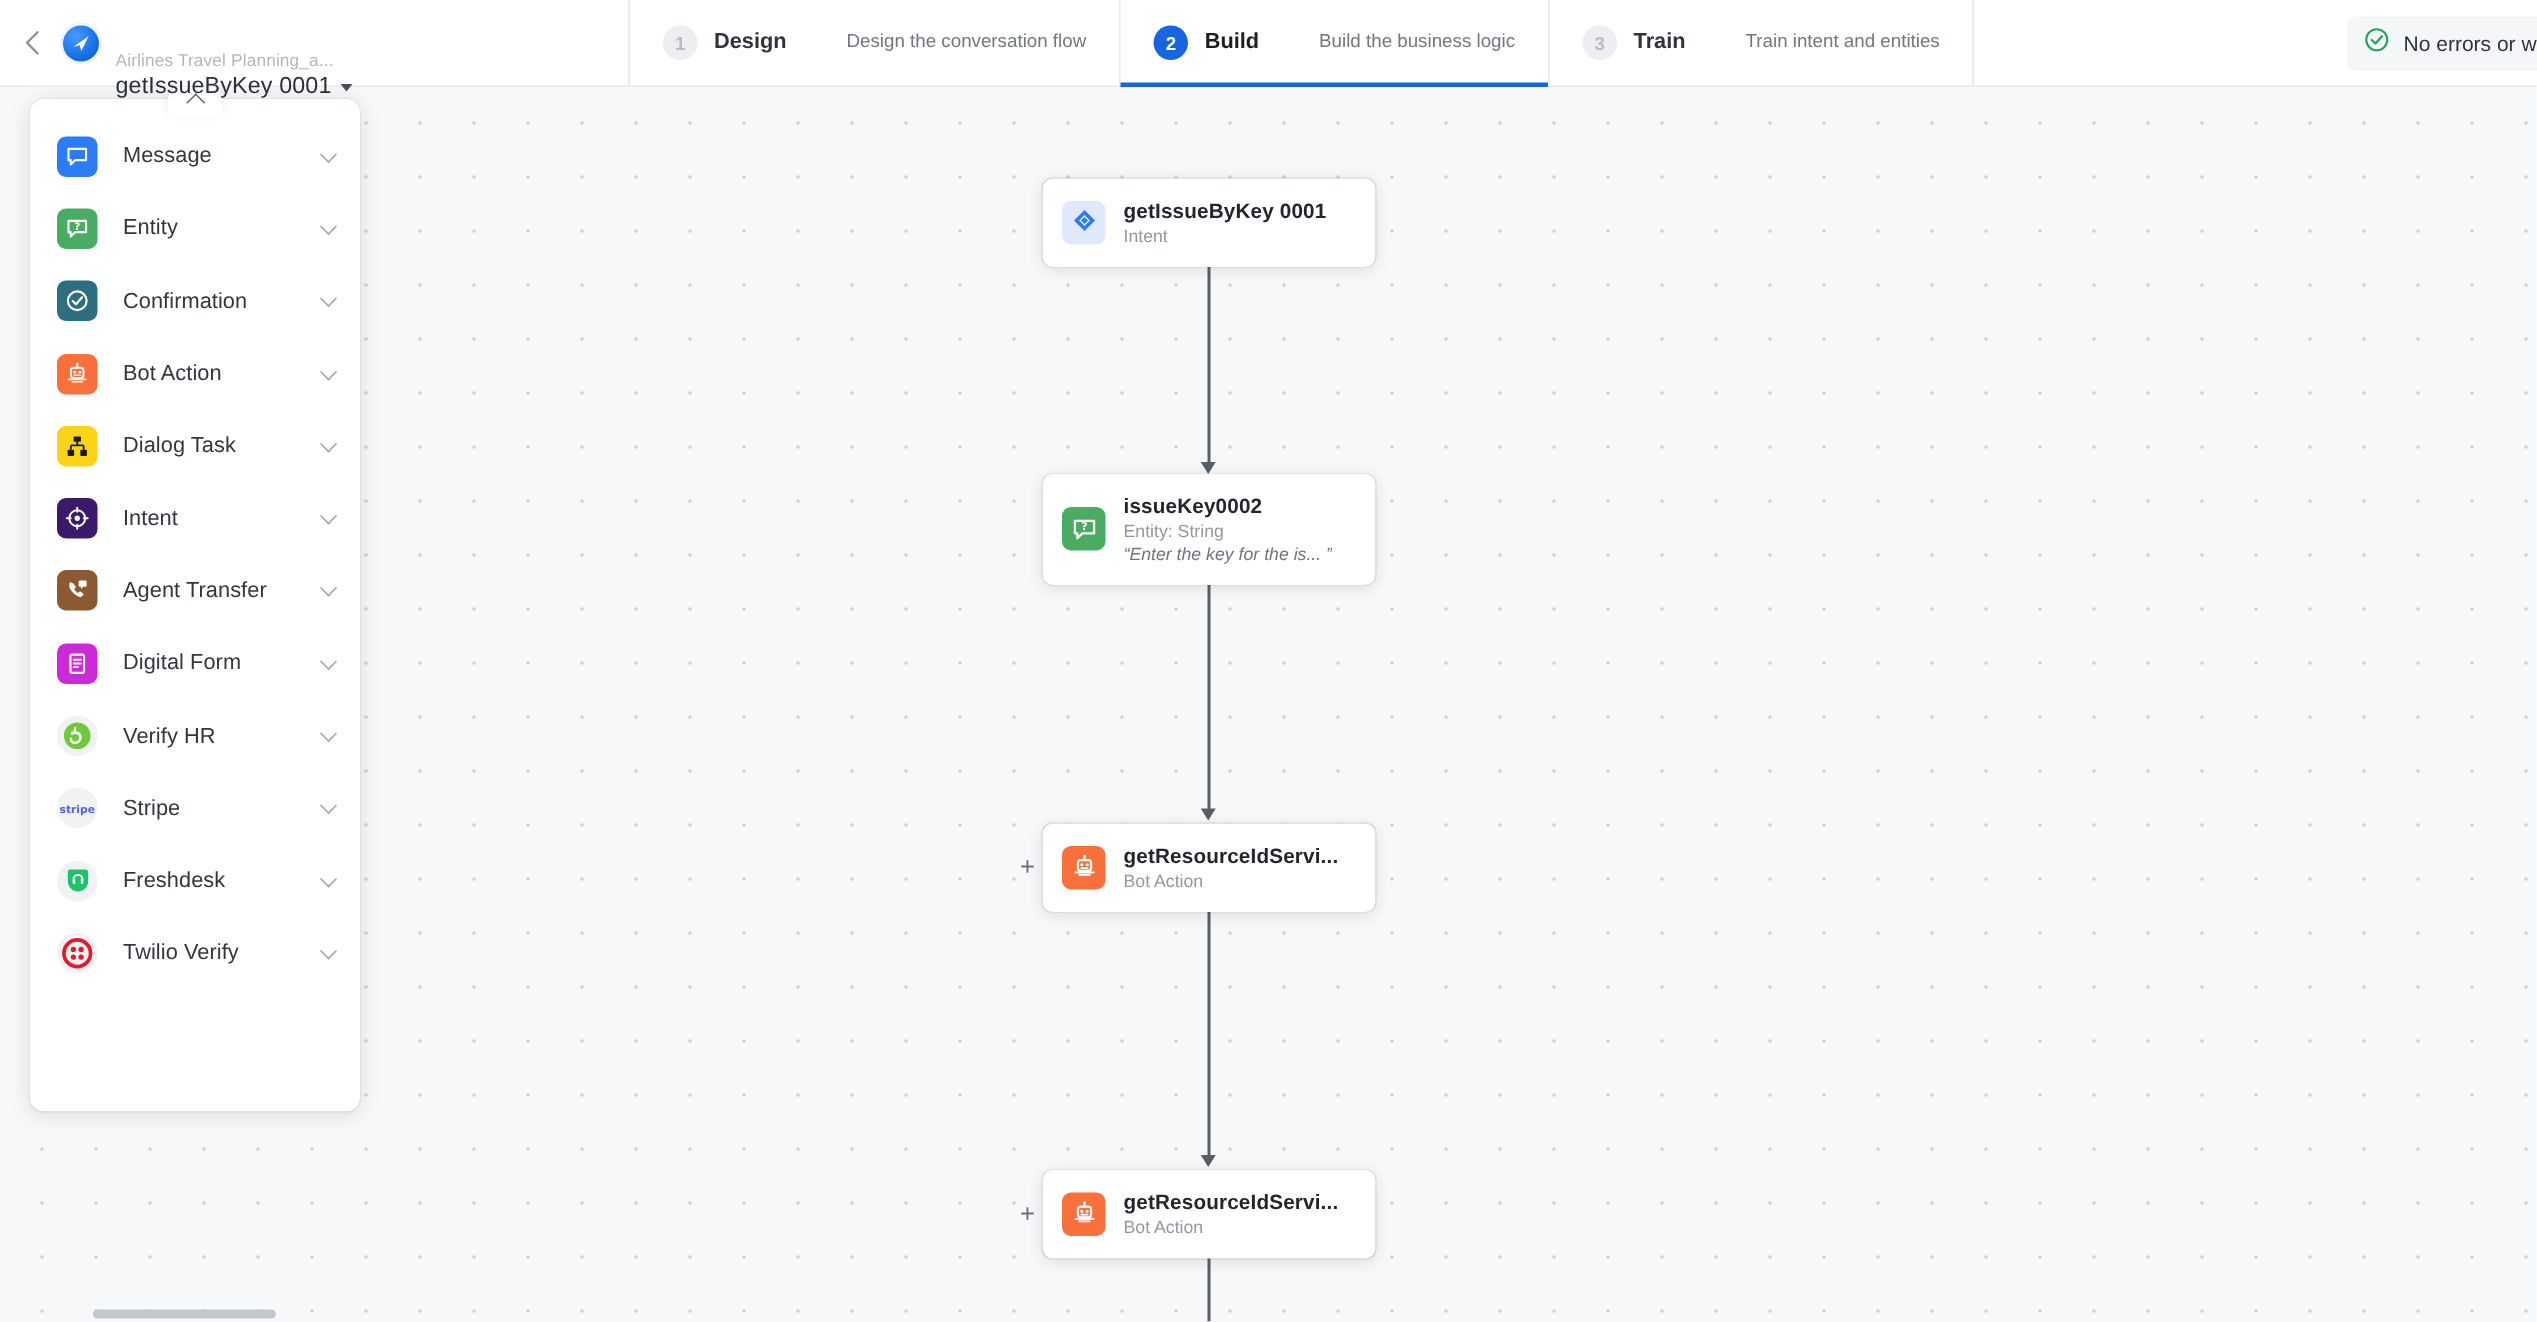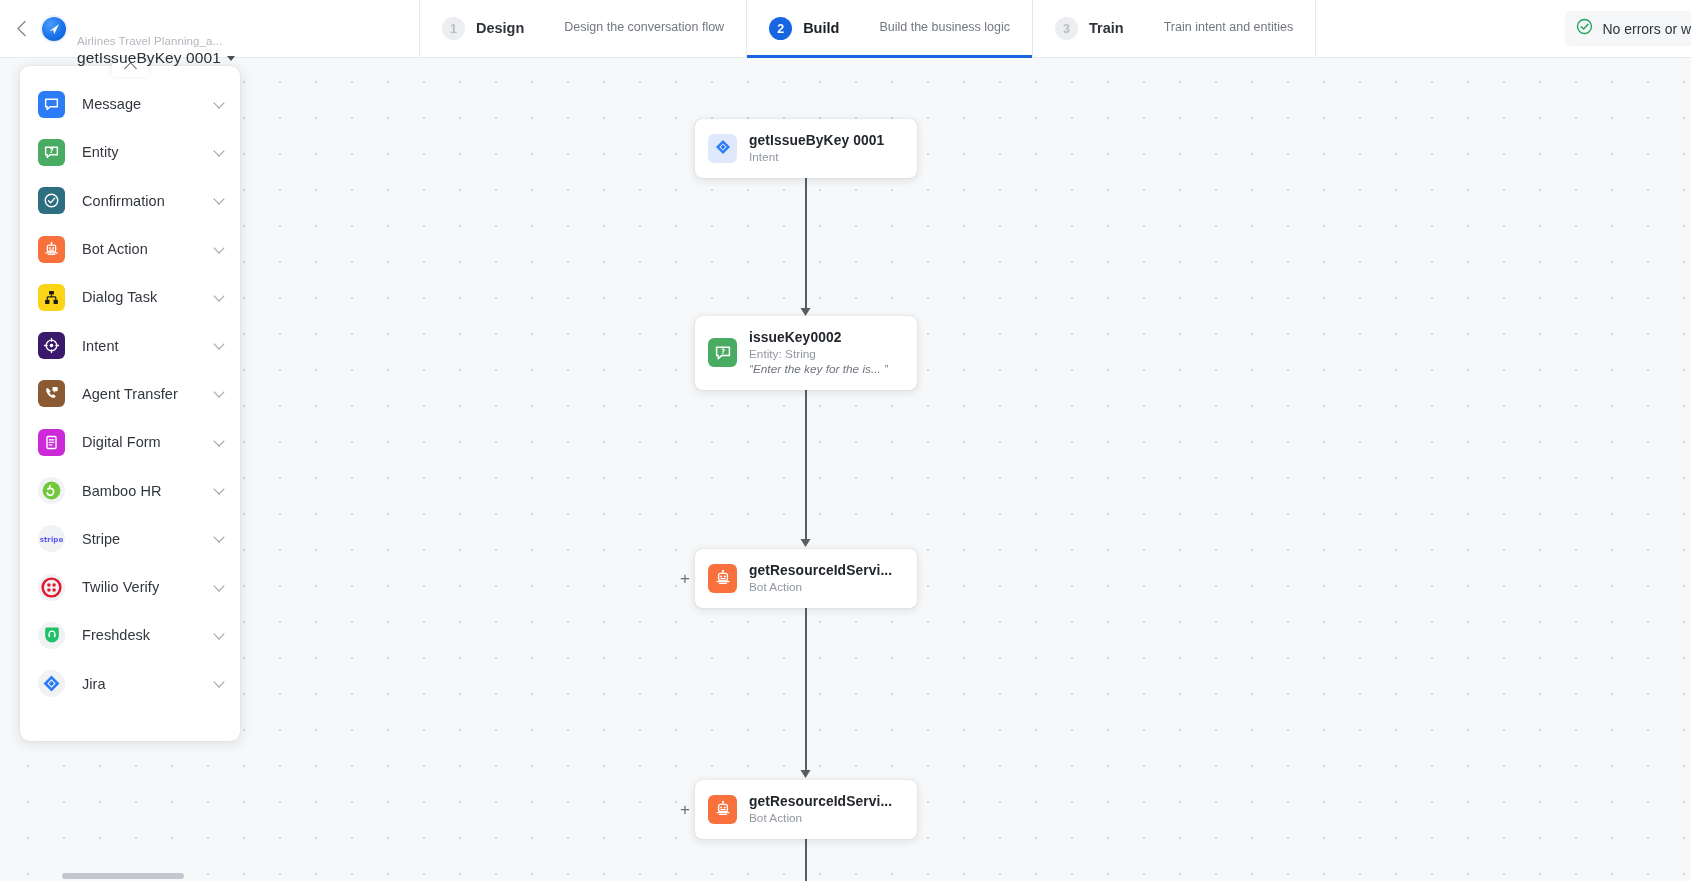--- a/index.html
+++ b/index.html
@@ -483,74 +483,63 @@
 
       <div class="side-item">
         <span class="si-icon round" style="background:#f1f2f4;">
           <svg width="21" height="21" viewBox="0 0 22 22">
             <circle cx="11" cy="11" r="9.3" fill="#70c83a"></circle>
             <path d="M9.6 5.6 C9.6 8.2 8.4 9 7.4 9.4" stroke="#ffffff" stroke-width="1.5" fill="none" stroke-linecap="round"></path>
             <path d="M7.4 9.4 C9.6 8.2 13.2 8.8 13.2 12 C13.2 14.6 11.3 16 9.5 16
                      C7.9 16 6.6 14.8 6.6 13.2" fill="none" stroke="#ffffff" stroke-width="1.8" stroke-linecap="round"></path>
           </svg>
         </span>
-        <span class="si-label">Bamboo HR</span>
+        <span class="si-label">Verify HR</span>
         <span class="si-chev"></span>
       </div>
 
 
       <div class="side-item">
         <span class="si-icon round" style="background:#f1f2f4;">
           <svg width="27" height="14" viewBox="0 0 34 14">
             <text x="17" y="10.4" font-size="9" fill="#5b5bf0" text-anchor="middle" font-family="DejaVu Sans, sans-serif" font-weight="bold">stripe</text>
           </svg>
         </span>
         <span class="si-label">Stripe</span>
+        <span class="si-chev"></span>
+      </div>
+
+      <div class="side-item">
+        <span class="si-icon round" style="background:#f1f2f4;">
+          <svg width="20" height="20" viewBox="0 0 20 20">
+            <path d="M3.2 4.2 C3.2 3.3 3.9 2.6 4.8 2.6 H15.2 C16.1 2.6 16.8 3.3 16.8 4.2
+                     V10.4 C16.8 14.4 13.6 17.4 10 17.4 C6.4 17.4 3.2 14.4 3.2 10.4 Z" fill="#1fc16b"></path>
+            <path d="M10 5.6 C7.9 5.6 6.4 7.2 6.4 9.2 V11.4 C6.4 11.9 6.8 12.3 7.3 12.3
+                     H8.1 V8.9 H7.5 C7.7 7.7 8.7 6.8 10 6.8 C11.3 6.8 12.3 7.7 12.5 8.9
+                     H11.9 V12.3 H12.7 C13.2 12.3 13.6 11.9 13.6 11.4 V9.2 C13.6 7.2 12.1 5.6 10 5.6 Z" fill="#ffffff"></path>
+          </svg>
+        </span>
+        <span class="si-label">Freshdesk</span>
         <span class="si-chev"></span>
       </div>
 
       <div class="side-item">
         <span class="si-icon round" style="background:#f1f2f4;">
           <svg width="21" height="21" viewBox="0 0 22 22">
             <circle cx="11" cy="11" r="9.3" fill="none" stroke="#e2192f" stroke-width="2.6"></circle>
             <circle cx="8.3" cy="8.3" r="1.85" fill="#e2192f"></circle>
             <circle cx="13.7" cy="8.3" r="1.85" fill="#e2192f"></circle>
             <circle cx="8.3" cy="13.7" r="1.85" fill="#e2192f"></circle>
             <circle cx="13.7" cy="13.7" r="1.85" fill="#e2192f"></circle>
           </svg>
         </span>
         <span class="si-label">Twilio Verify</span>
         <span class="si-chev"></span>
       </div>
 
-      <div class="side-item">
-        <span class="si-icon round" style="background:#f1f2f4;">
-          <svg width="20" height="20" viewBox="0 0 20 20">
-            <path d="M3.2 4.2 C3.2 3.3 3.9 2.6 4.8 2.6 H15.2 C16.1 2.6 16.8 3.3 16.8 4.2
-                     V10.4 C16.8 14.4 13.6 17.4 10 17.4 C6.4 17.4 3.2 14.4 3.2 10.4 Z" fill="#1fc16b"></path>
-            <path d="M10 5.6 C7.9 5.6 6.4 7.2 6.4 9.2 V11.4 C6.4 11.9 6.8 12.3 7.3 12.3
-                     H8.1 V8.9 H7.5 C7.7 7.7 8.7 6.8 10 6.8 C11.3 6.8 12.3 7.7 12.5 8.9
-                     H11.9 V12.3 H12.7 C13.2 12.3 13.6 11.9 13.6 11.4 V9.2 C13.6 7.2 12.1 5.6 10 5.6 Z" fill="#ffffff"></path>
-          </svg>
-        </span>
-        <span class="si-label">Freshdesk</span>
-        <span class="si-chev"></span>
-      </div>
-
-      <div class="side-item">
-        <span class="si-icon round" style="background:#f1f2f4;">
-          <svg width="19" height="19" viewBox="0 0 20 20">
-            <path d="M10 1.6 L18.4 10 L10 18.4 L1.6 10 Z" fill="#2b7cf6"></path>
-            <path d="M10 5.6 L14.4 10 L10 14.4 L5.6 10 Z" fill="#ffffff"></path>
-            <path d="M10 7 L13 10 L10 13 L7 10 Z" fill="#2b7cf6"></path>
-          </svg>
-        </span>
-        <span class="si-label">Jira</span>
-        <span class="si-chev"></span>
-      </div>
 
     </div>
   </div>
 
   <div class="hscroll">
     <div class="hscroll-thumb"></div>
   </div>
 
 </div>
 

